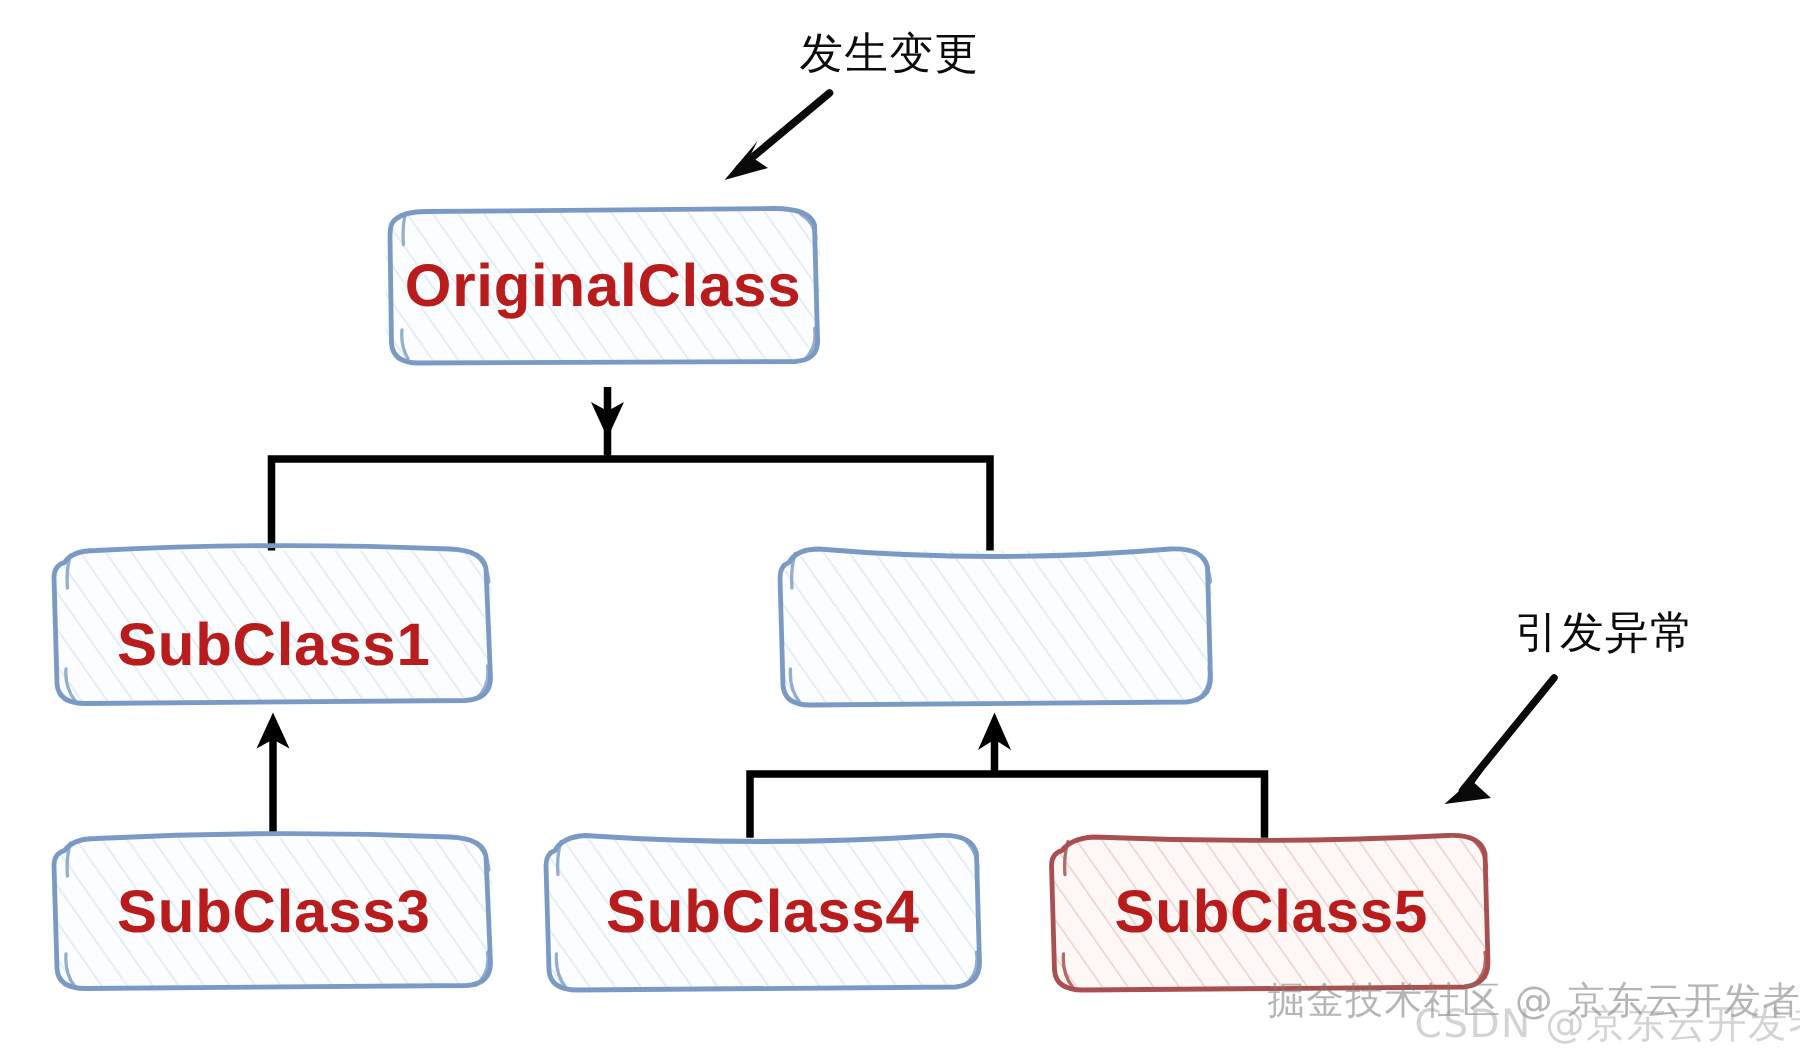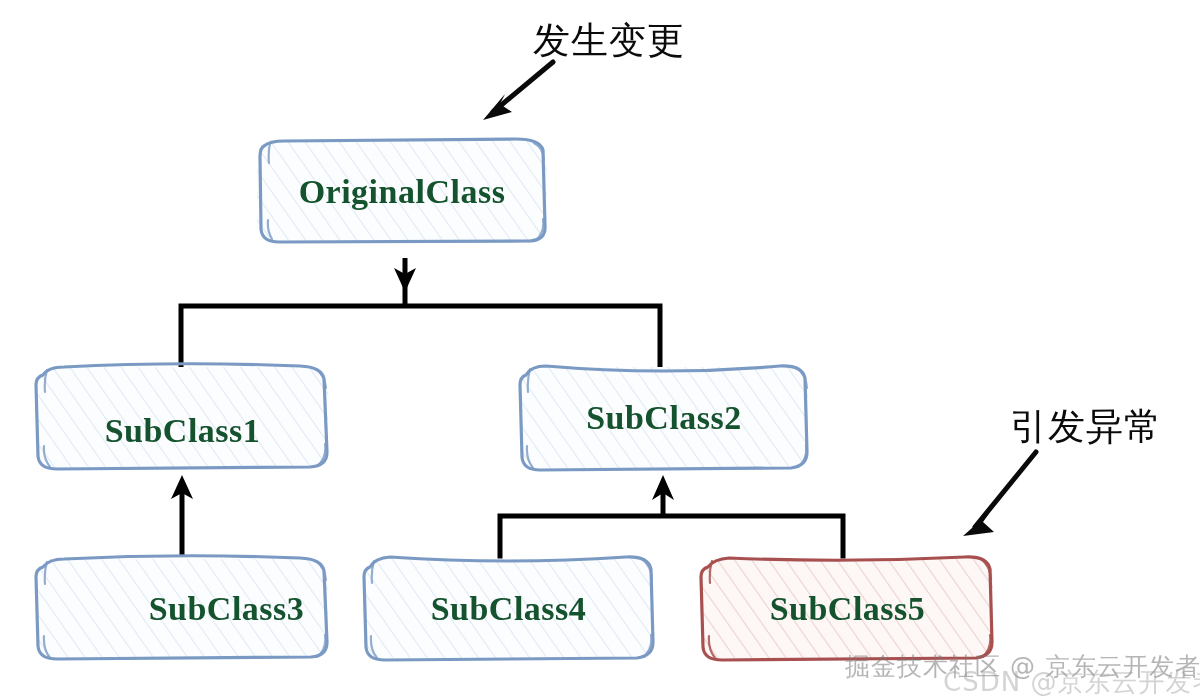--- a/index.html
+++ b/index.html
@@ -22,33 +22,33 @@
     top: 0;
     left: 0;
     width: 1200px;
     height: 700px;
   }
   .node-label {
     position: absolute;
     display: flex;
     align-items: center;
     justify-content: center;
-    font-family: Liberation Serif, serif;
+    font-family: Liberation Sans, sans-serif;
     font-weight: bold;
-    font-size: 34px;
-    color: #14532d;
+    font-size: 40px;
+    color: #b91c1c;
     letter-spacing: 0.5px;
     white-space: nowrap;
     pointer-events: none;
   }
   .annotation-label {
     position: absolute;
     font-family: "DejaVu Sans", sans-serif;
     font-weight: normal;
-    font-size: 37px;
+    font-size: 29px;
     color: #0b0b0b;
     white-space: nowrap;
     letter-spacing: 1px;
   }
   .watermark {
     position: absolute;
     font-family: "DejaVu Sans", sans-serif;
     white-space: nowrap;
     pointer-events: none;
   }
@@ -148,22 +148,21 @@
     </g>
 
     <g>
       <line x1="1036" y1="452" x2="975" y2="527" stroke="#0a0a0a" stroke-width="5" stroke-linecap="round"></line>
       <path d="M963 536 L994 532 L983 522 L990 512 Z" fill="#0a0a0a"></path>
     </g>
   </svg>
 
   <div class="node-label" style="left:256px; top:139px; width:292px; height:105px;">OriginalClass</div>
   <div class="node-label" style="left:35px; top:378px; width:295px; height:105px;">SubClass1</div>
-  <div class="node-label" style="left:518px; top:365px; width:292px; height:105px;">SubClass2</div>
-  <div class="node-label" style="left:35px; top:557px; width:295px; height:103px;padding-left:44px;">SubClass3</div>
+  <div class="node-label" style="left:35px; top:557px; width:295px; height:103px;">SubClass3</div>
   <div class="node-label" style="left:362px; top:557px; width:293px; height:103px;">SubClass4</div>
   <div class="node-label" style="left:700px; top:557px; width:295px; height:103px;text-align:right;">SubClass5</div>
 
   <div class="annotation-label" style="left:533px; top:16px;">发生变更</div>
   <div class="annotation-label" style="left:1010px; top:402px;font-family:Liberation Serif, serif;">引发异常</div>
 
   <div class="watermark wm-primary" style="left:845px; top:650px;">掘金技术社区 @ 京东云开发者</div>
   <div class="watermark wm-secondary" style="left:943px; top:665px;">CSDN @京东云开发者</div>
 
 </div>

